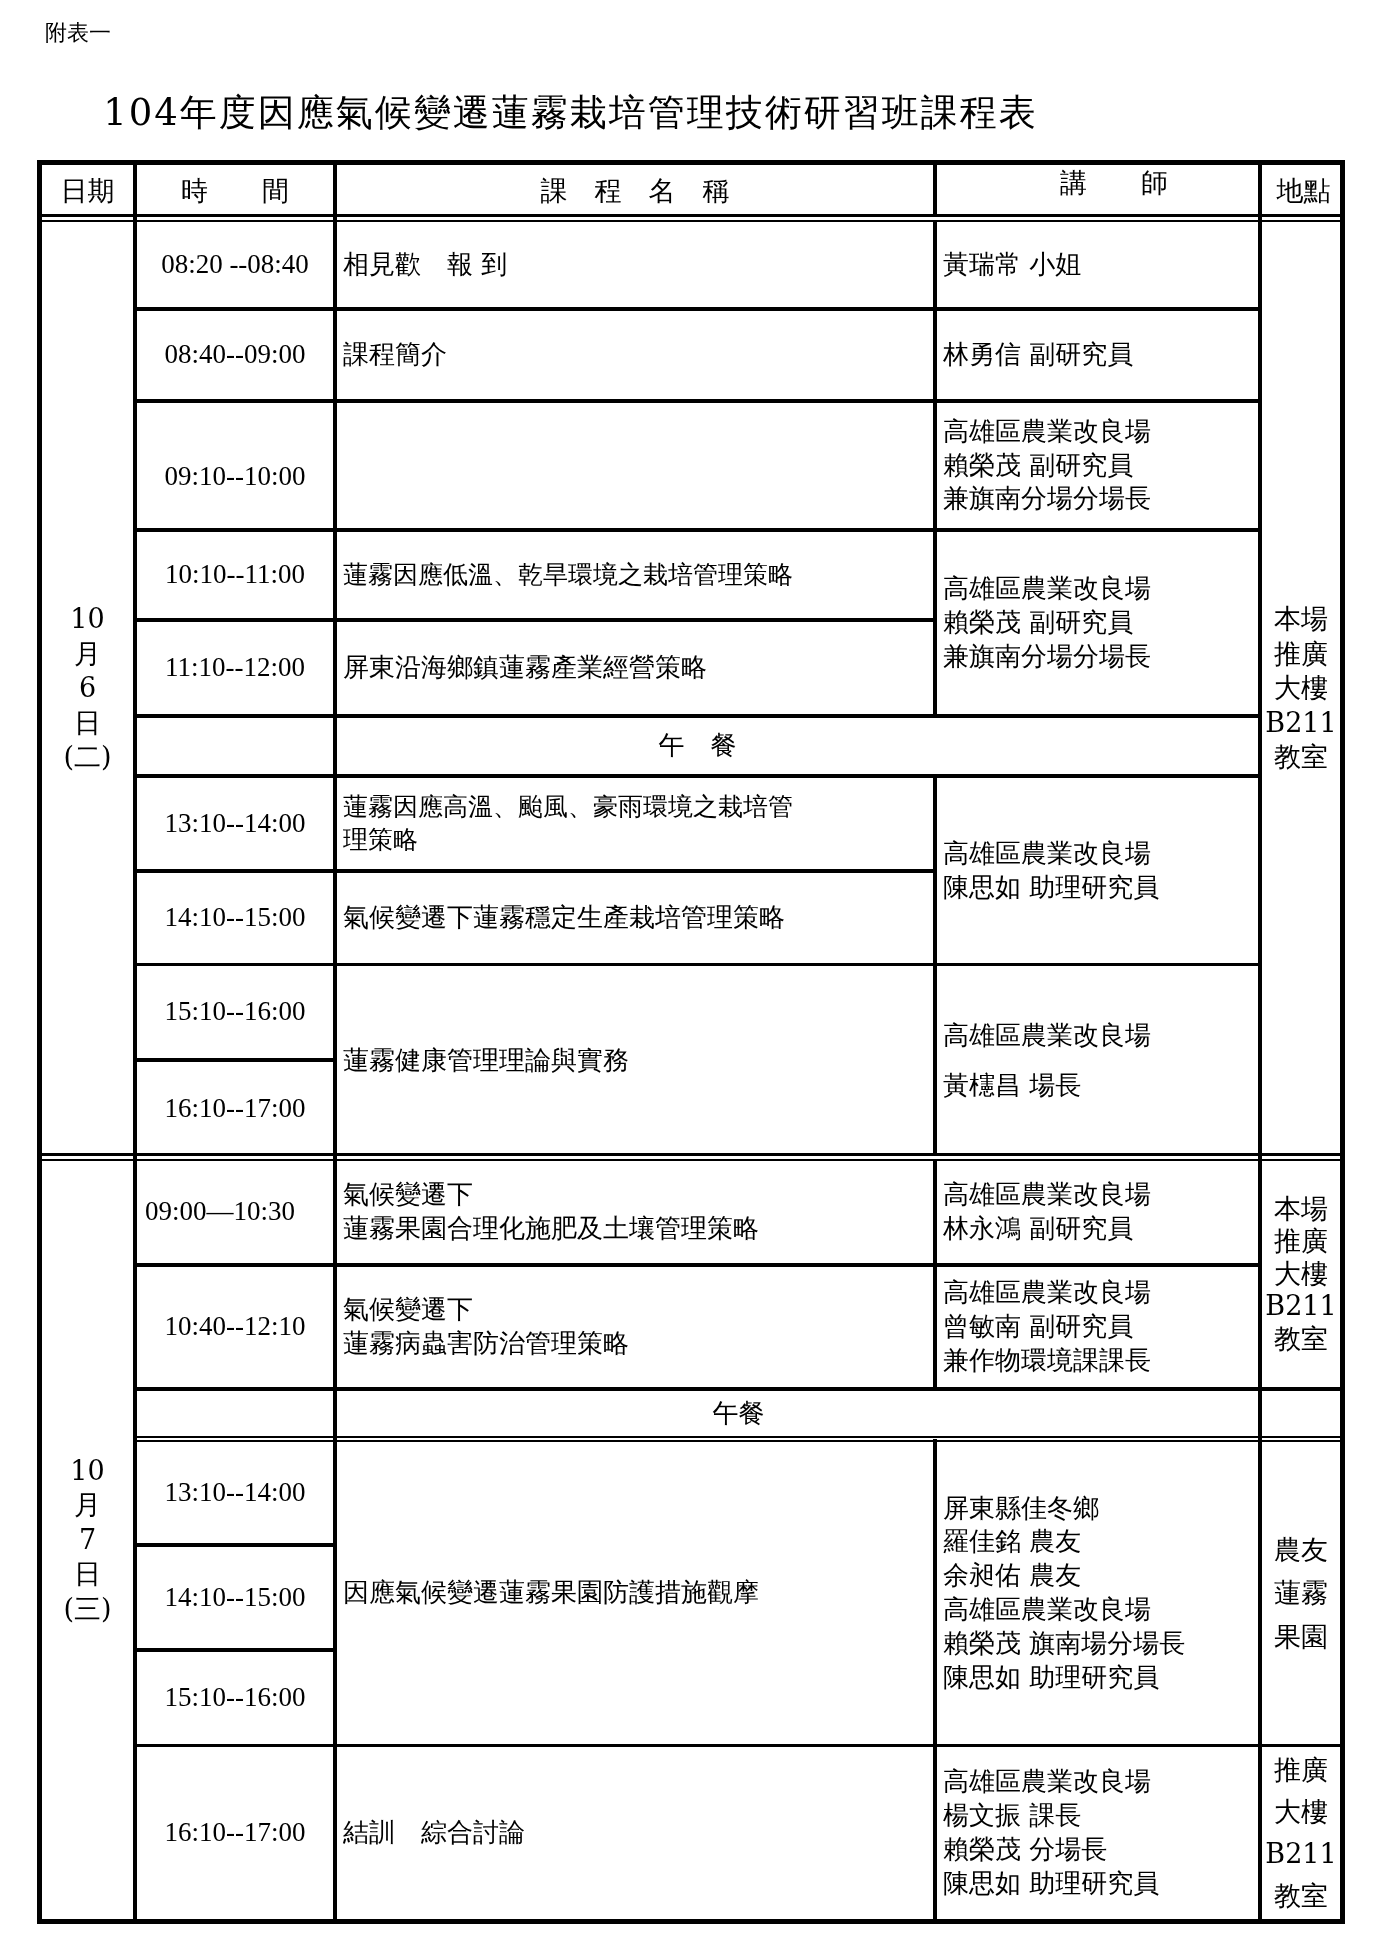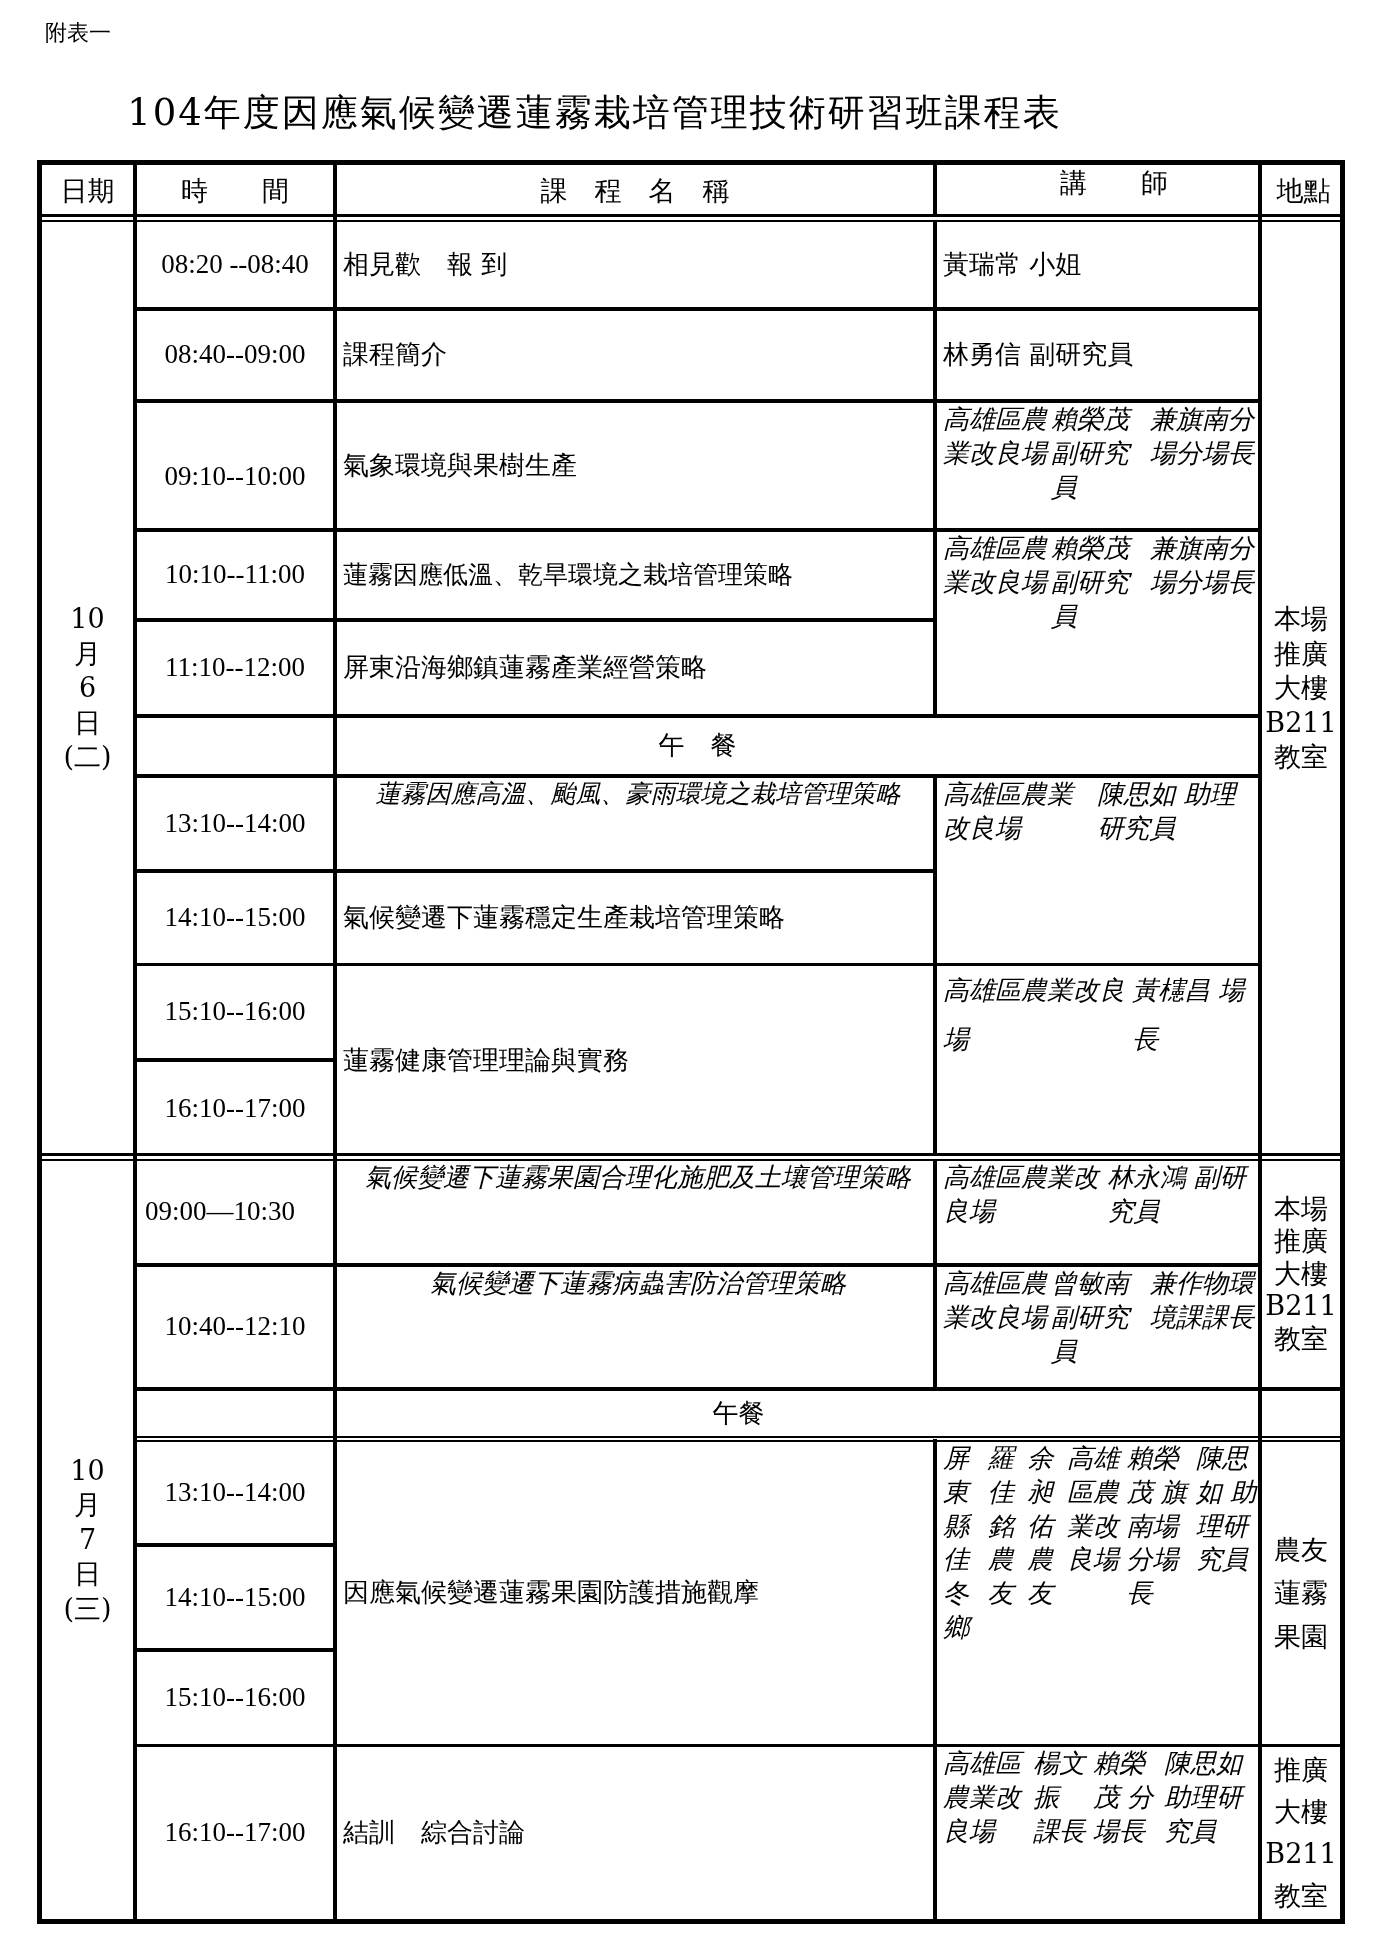--- a/index.html
+++ b/index.html
@@ -1,25 +1,25 @@
 <!DOCTYPE html>
 <html><head>
 <meta charset="utf-8">
 <style>
   html, body { margin:0; padding:0; background:#fff; }
   body { width:1373px; height:1949px; position:relative; font-family:"DejaVu Serif","Liberation Serif",serif; color:#000; overflow:hidden; }
   .annex { position:absolute; left:45px; top:18px; font-size:22px; }
-  .title { position:absolute; left:0; width:1141px; top:88px; text-align:center; font-size:37px; letter-spacing:2px;padding-left:24px; }
+  .title { position:absolute; left:0; width:1141px; top:88px; text-align:center; font-size:37px; letter-spacing:2px; }
   .tbl { position:absolute; left:37px; top:160px; width:1308px; height:1764px; border:5px solid #000; box-sizing:border-box; }
   .cell { position:absolute; box-sizing:border-box; display:flex; align-items:center; font-size:26px; line-height:1.3; }
   .hl { position:absolute; background:#000; }
   .vl { position:absolute; background:#000; }
   .center { justify-content:center; text-align:center; }
   .left { justify-content:flex-start; padding-left:6px; }
-  .multi { flex-direction:row; align-items:flex-start; justify-content:center; padding-left:6px;font-style:italic; }
+  .multi { flex-direction:column; align-items:flex-start; justify-content:center; padding-left:6px; }
   .vertical { flex-direction:column; justify-content:center; align-items:center; text-align:center; line-height:1.28; }
   .time { font-family:"Liberation Serif","DejaVu Serif",serif; font-size:27px; justify-content:center; }
   .hdr { font-size:27px; }
 </style>
 </head>
 <body>
 
 <div class="annex">附表一</div>
 <div class="title">104年度因應氣候變遷蓮霧栽培管理技術研習班課程表</div>
 
@@ -65,21 +65,20 @@
   <div class="cell time" style="left:95px; top:238px; width:196px; height:147px;">09:10--10:00</div>
   <div class="cell time" style="left:95px; top:367px; width:196px; height:86px;">10:10--11:00</div>
   <div class="cell time" style="left:95px; top:457px; width:196px; height:92px;">11:10--12:00</div>
   <div class="cell time" style="left:95px; top:613px; width:196px; height:91px;">13:10--14:00</div>
   <div class="cell time" style="left:95px; top:708px; width:196px; height:90px;">14:10--15:00</div>
   <div class="cell time" style="left:95px; top:801px; width:196px; height:92px;">15:10--16:00</div>
   <div class="cell time" style="left:95px; top:897px; width:196px; height:93px;">16:10--17:00</div>
 
   <div class="cell left" style="left:295px; top:57px; width:596px; height:85px; white-space:pre;border-radius:15px;">相見歡　報 到</div>
   <div class="cell left" style="left:295px; top:146px; width:596px; height:88px;">課程簡介</div>
-  <div class="cell left" style="left:295px; top:238px; width:596px; height:125px;">氣象環境與果樹生產</div>
   <div class="cell left" style="left:295px; top:367px; width:596px; height:86px; font-size:25px;">蓮霧因應低溫、乾旱環境之栽培管理策略</div>
   <div class="cell left" style="left:295px; top:457px; width:596px; height:92px;">屏東沿海鄉鎮蓮霧產業經營策略</div>
   <div class="cell center" style="left:95px; top:553px; width:1121px; height:56px; white-space:pre;">午　餐</div>
   <div class="cell multi" style="left:295px; top:613px; width:596px; height:91px; font-size:25px;">
     <span>蓮霧因應高溫、颱風、豪雨環境之栽培管</span>
     <span>理策略</span>
   </div>
   <div class="cell left" style="left:295px; top:708px; width:596px; height:90px;">氣候變遷下蓮霧穩定生產栽培管理策略</div>
   <div class="cell left" style="left:295px; top:801px; width:596px; height:189px;">蓮霧健康管理理論與實務</div>
 

